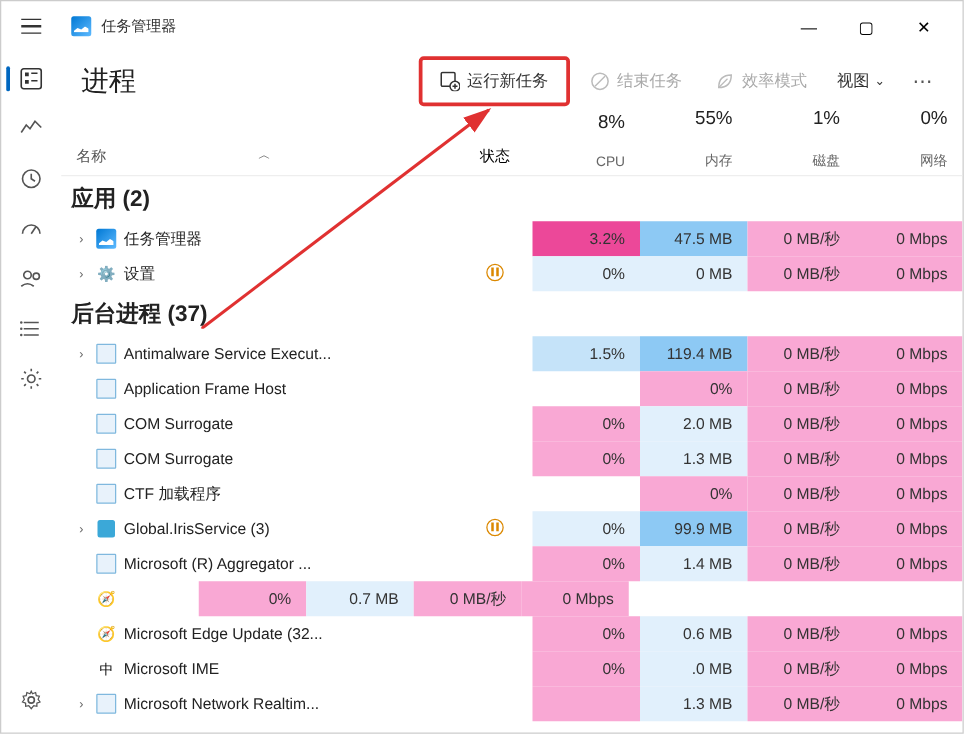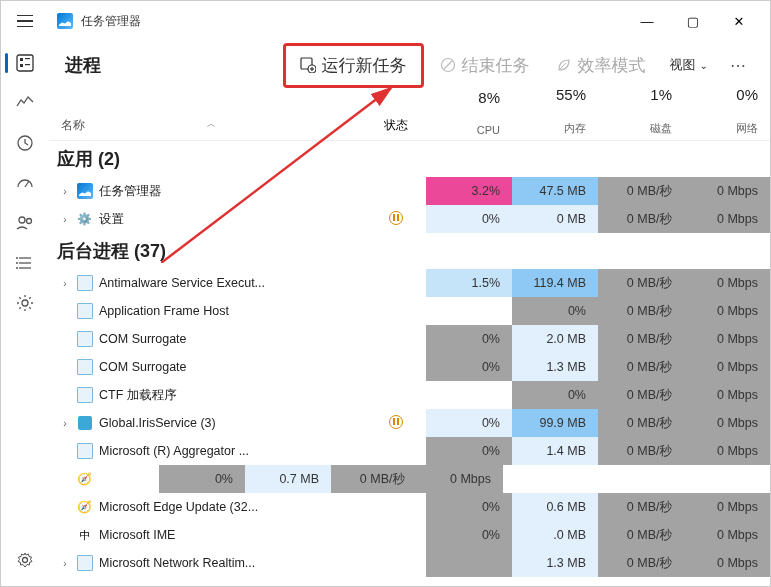--- a/index.html
+++ b/index.html
@@ -14,43 +14,43 @@
 .window-controls { margin-left: auto; display: flex; }
 .wc { width: 46px; height: 32px; display: flex; align-items: center; justify-content: center; font-size: 13px; }
 .layout { display: flex; height: calc(100% - 40px); }
 .sidebar { width: 48px; display: flex; flex-direction: column; align-items: center; padding-top: 4px; }
 .side-item { width: 40px; height: 36px; display: flex; align-items: center; justify-content: center; margin-bottom: 4px; border-radius: 4px; color: #555; position: relative; }
 .side-item.active { color: #000; }
 .side-item.active::before { content: ""; position: absolute; left: 0; top: 8px; bottom: 8px; width: 3px; background: #0067c0; border-radius: 2px; }
 .side-bottom { margin-top: auto; margin-bottom: 8px; }
 .main { flex: 1; display: flex; flex-direction: column; }
 .toolbar { height: 48px; display: flex; align-items: center; padding: 0 16px; position: relative; }
-.page-title { font-size: 18px; font-weight: 700; color: #222; }
+.page-title { font-size: 22px; font-weight: 400; color: #222; }
 .tool-actions { margin-left: auto; display: flex; align-items: center; gap: 6px; }
-.btn { display: flex; align-items: center; gap: 6px; padding: 6px 10px; font-size: 17px; border-radius: 4px; color: #333; background: transparent; border: none; }
+.btn { display: flex; align-items: center; gap: 6px; padding: 6px 10px; font-size: 13px; border-radius: 4px; color: #333; background: transparent; border: none; }
 .btn.disabled { color: #aaa; }
 .btn.highlight { border: 3px solid #e03131; padding: 8px 14px; }
 .view-btn { display: flex; align-items: center; gap: 4px; font-size: 13px; color: #333; padding: 6px 8px; }
 .columns-header { display: flex; align-items: flex-end; height: 52px; border-bottom: 1px solid #eee; padding-left: 8px; }
 .col-name { flex: 1; display: flex; align-items: flex-end; padding-bottom: 6px; padding-left: 4px; font-size: 12px; color: #555; position: relative; }
 .col-sort { position: absolute; top: 0; left: 50%; transform: translateX(-50%); font-size: 10px; color: #666; }
 .col-status { width: 60px; font-size: 12px; color: #000000; padding-bottom: 6px; text-align: center; }
 .col { width: 86px; text-align: right; padding-right: 12px; padding-bottom: 4px; }
 .col .pct { font-size: 15px; color: #222; }
 .col .lbl { font-size: 11px; color: #666; margin-top: 18px; }
 .rows { overflow-y: auto; flex: 1; }
 .group-row { display: flex; align-items: center; height: 36px; padding-left: 8px; font-size: 18px; font-weight: 600; color: #222; }
 .data-row { display: flex; align-items: center; height: 28px; padding-left: 8px; font-size: 12.5px; }
 .exp { width: 16px; text-align: center; color: #666; font-size: 10px; }
 .proc-icon { width: 16px; height: 16px; margin: 0 6px 0 4px; display: flex; align-items: center; justify-content: center; font-size: 12px; }
 .proc-icon.generic { border: 1px solid #7fb8de; background: #e8f2fb; border-radius: 1px; }
 .proc-name { flex: 1; color: #222; white-space: nowrap; overflow: hidden; text-overflow: ellipsis; }
 .status-cell { width: 60px; text-align: center; color: #d98b00; font-size: 14px; }
 .cell { width: 86px; text-align: right; padding-right: 12px; color: #333; height: 100%; display: flex; align-items: center; justify-content: flex-end; }
-.heat-1 { background: #a3a3a3; }
+.heat-1 { background: #f9a8d4; }
 .heat-2 { background: #e1f0fc; }
 .heat-3 { background: #c5e3f9; }
 .heat-4 { background: #ec4899; }
 .heat-5 { background: #8dc9f4; }
 .annotation-arrow { position: absolute; left: 160px; top: 82px; width: 250px; height: 180px; pointer-events: none; z-index: 10; }
 svg { display: block; }
 </style>
 </head>
 <body>
 

